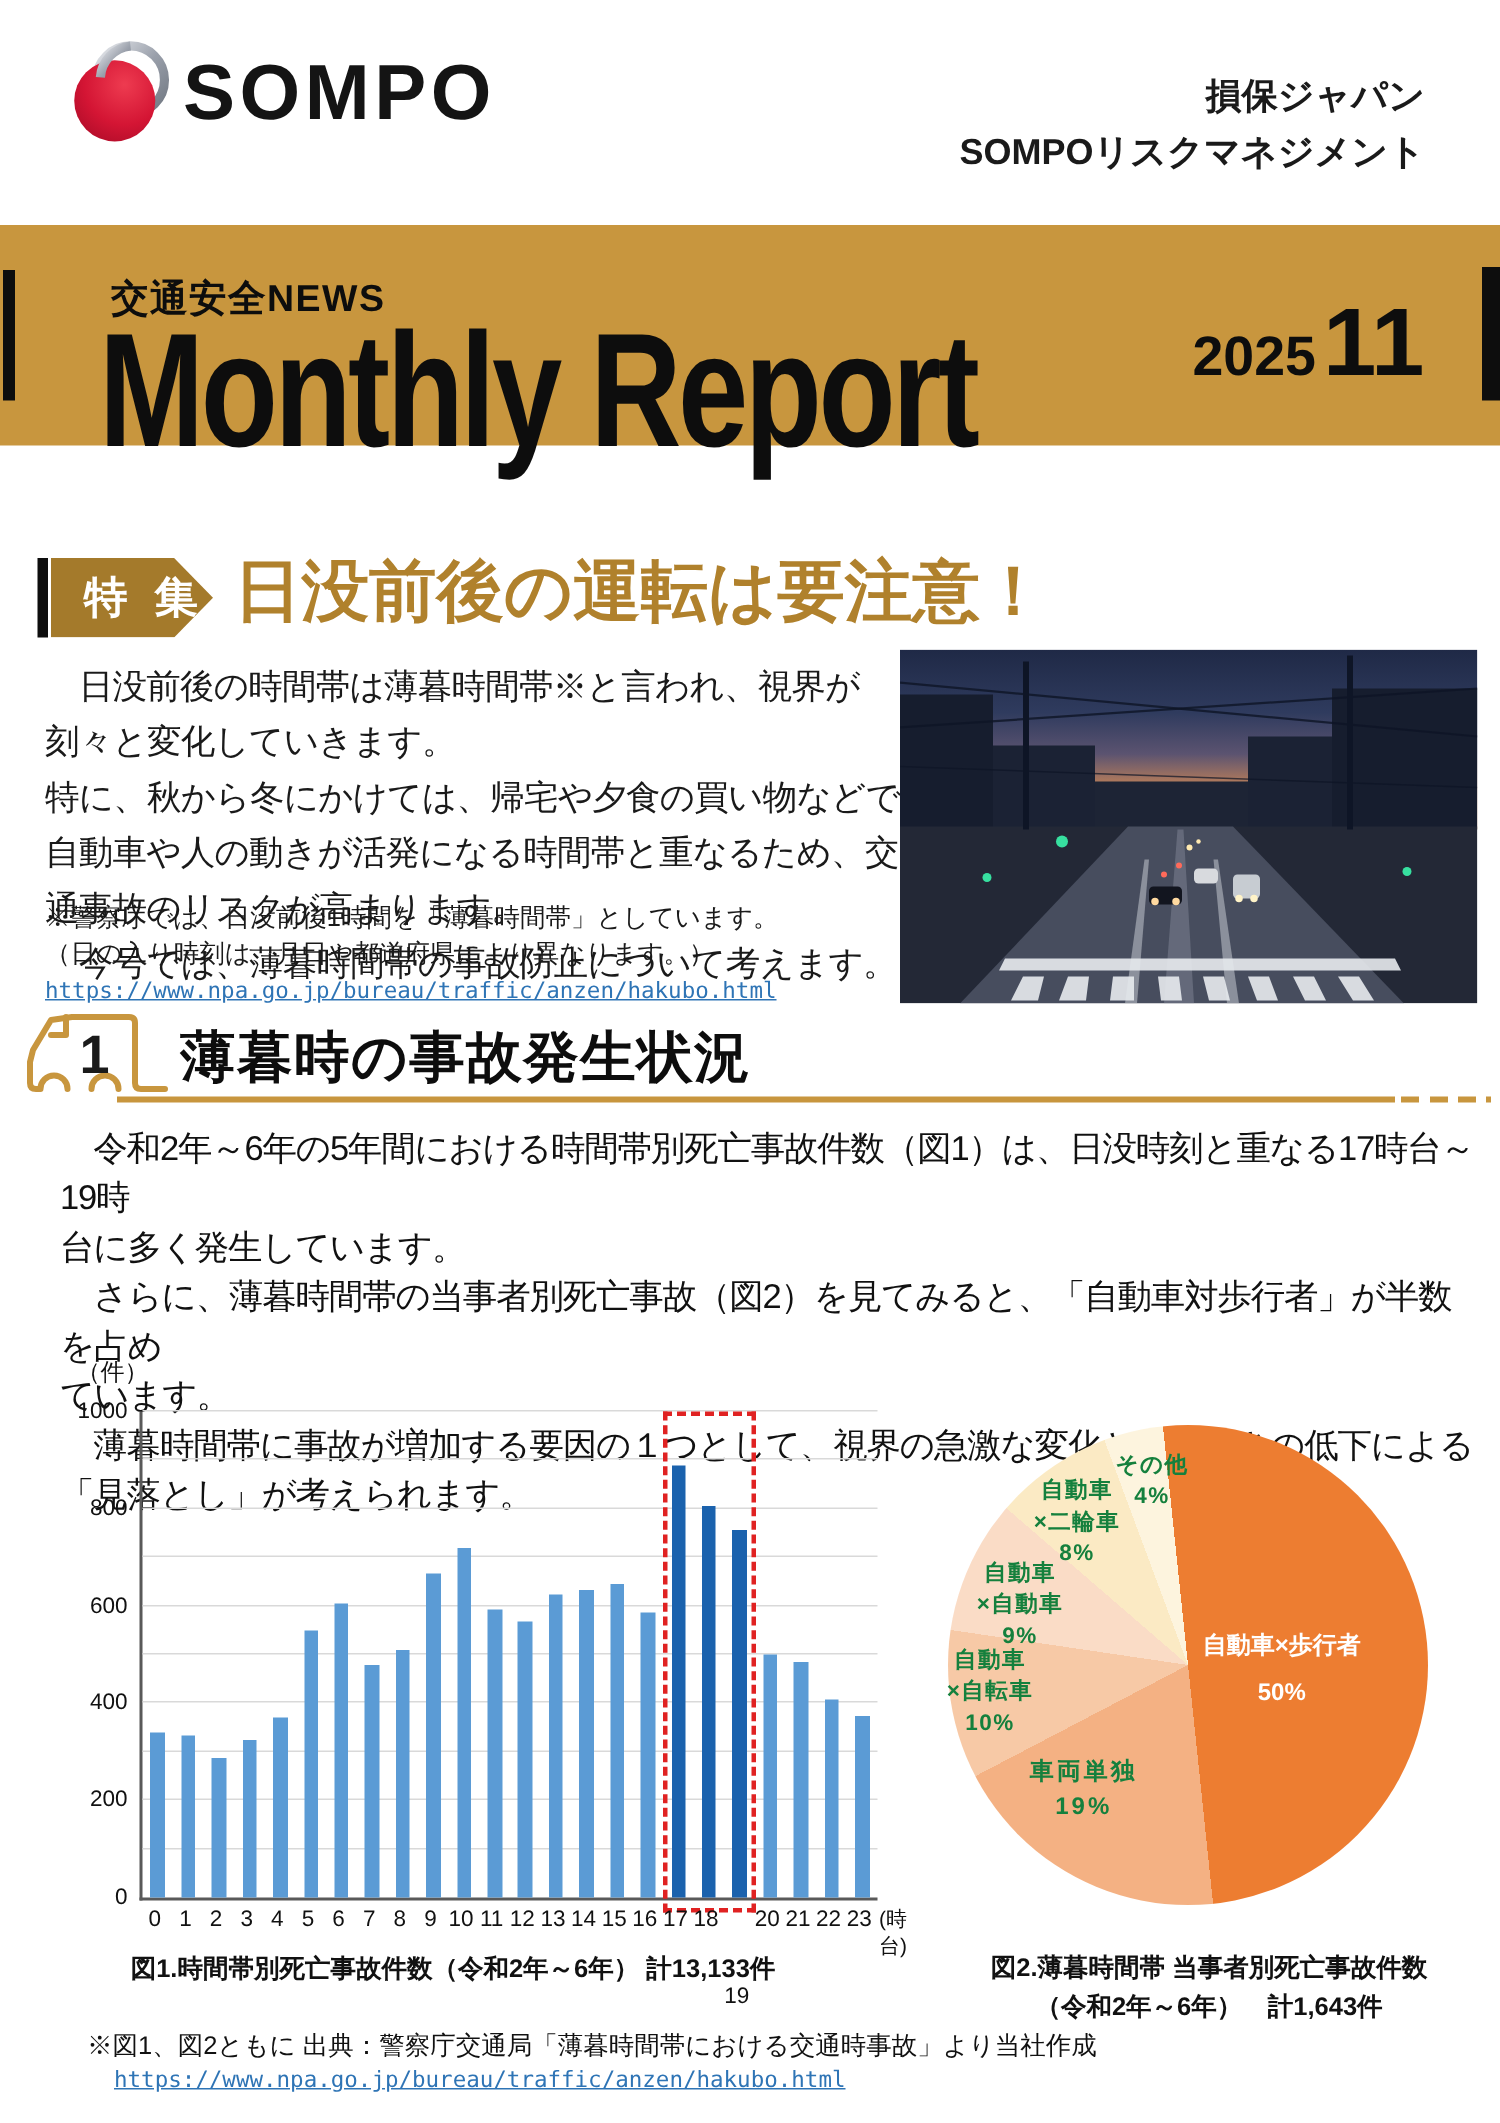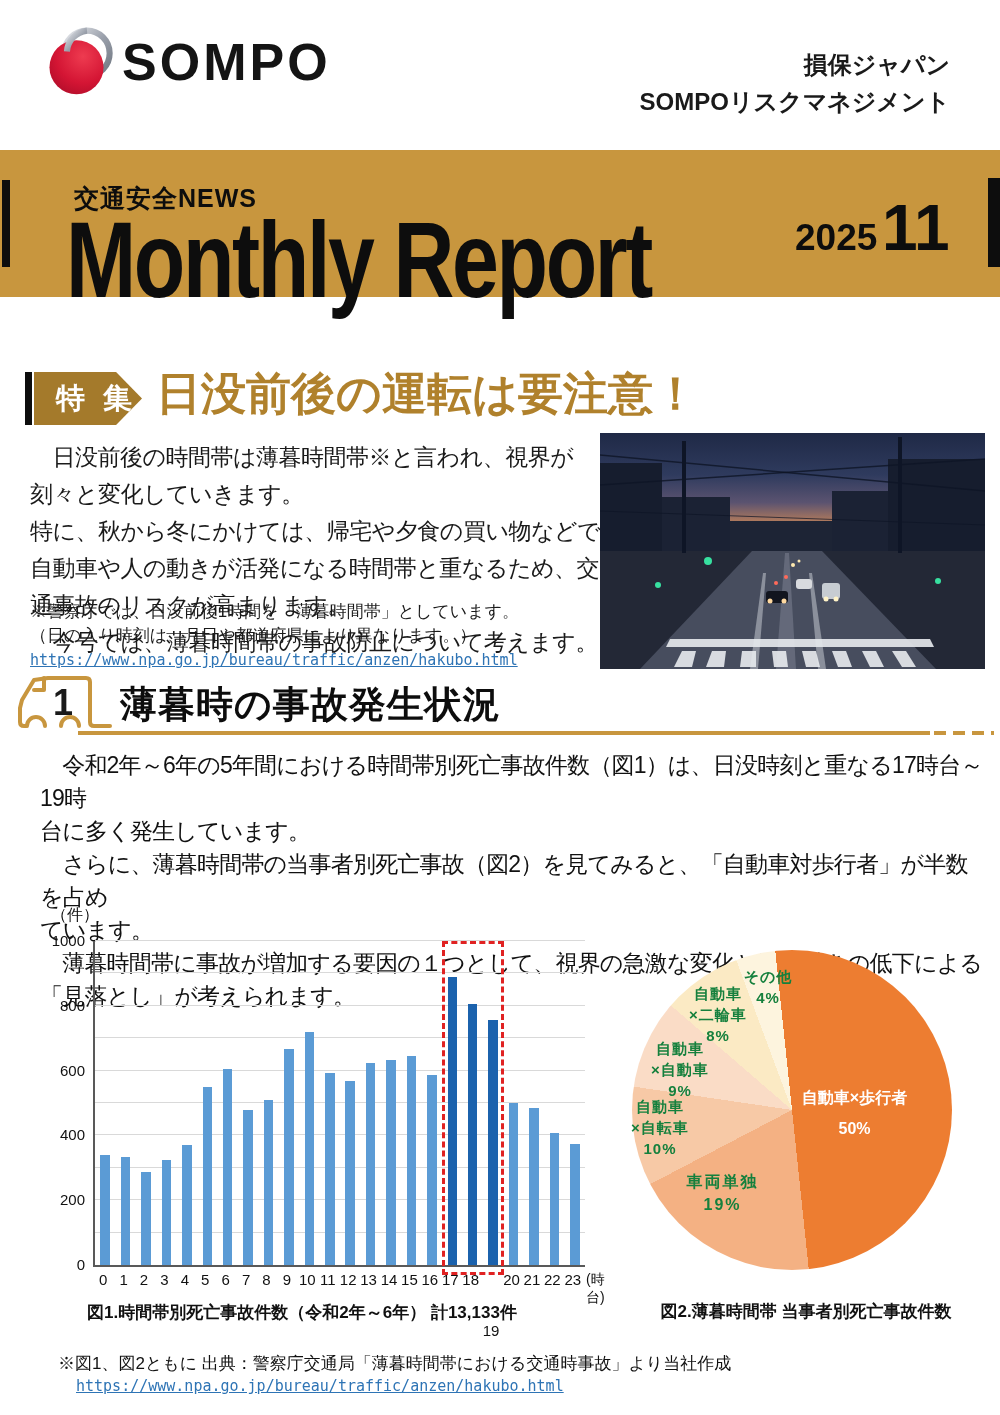--- a/index.html
+++ b/index.html
@@ -306,18 +306,19 @@
 ×自動車
 9%</div>
     <div class="pie-label pl-moto">自動車
 ×二輪車
 8%</div>
     <div class="pie-label pl-other">その他
 4%</div>
   </div>
   <div class="abs fig2-caption">
     <div>図2.薄暮時間帯 当事者別死亡事故件数</div>
+    <div>（令和2年～6年）　計1,643件</div>
   </div>
 
   <div class="abs source-note">※図1、図2ともに 出典：警察庁交通局「薄暮時間帯における交通時事故」より当社作成</div>
   <div class="abs source-url"><a href="#" class="url-link">https://www.npa.go.jp/bureau/traffic/anzen/hakubo.html</a></div>
 
 </div>
 
 </body></html>

